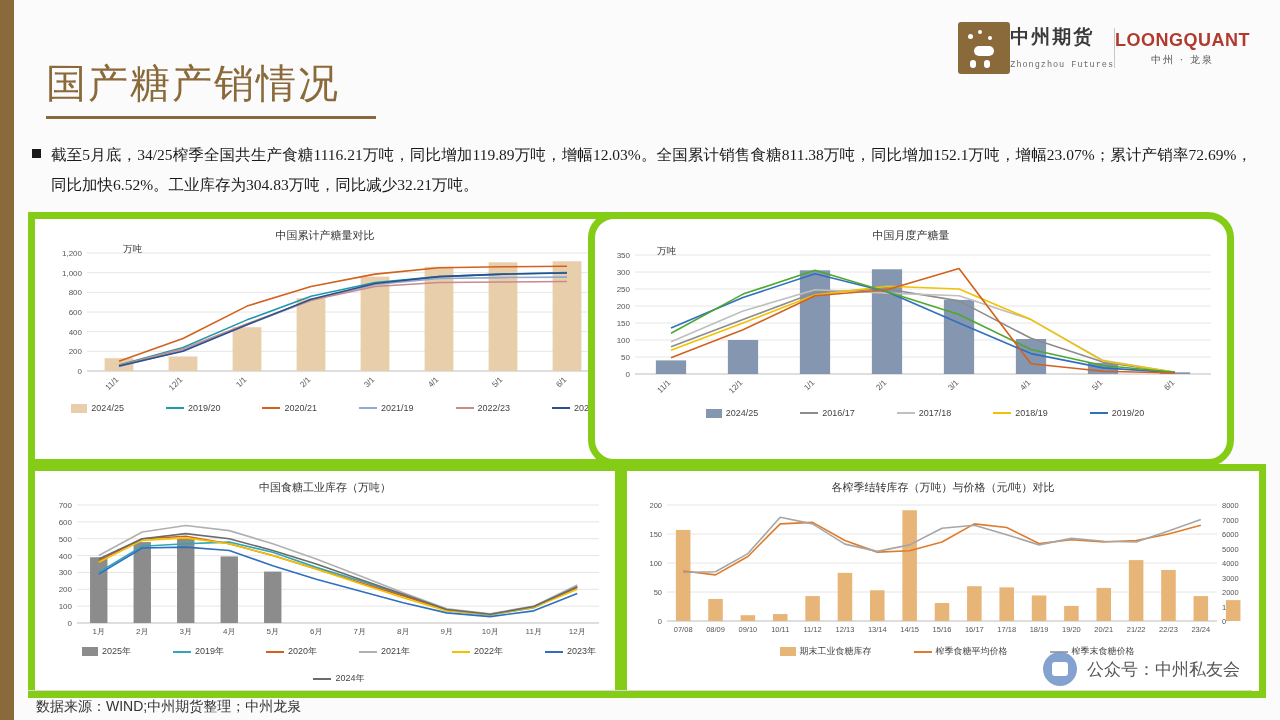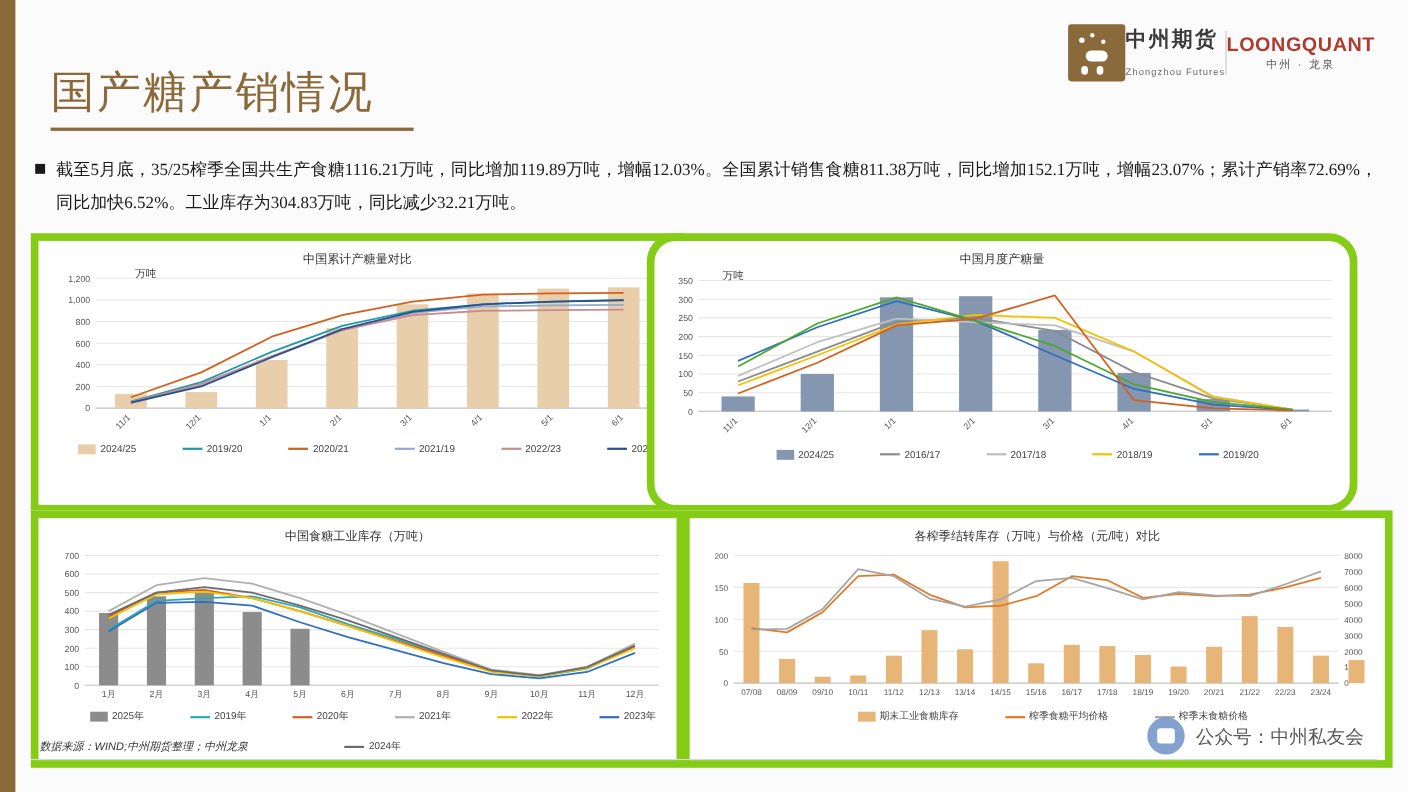--- a/index.html
+++ b/index.html
@@ -2,42 +2,42 @@
 <html><head>
 <meta charset="utf-8">
 <style>
   html,body{margin:0;padding:0;}
   body{width:1280px;height:720px;background:#fbfbfb;font-family:"Liberation Sans",sans-serif;position:relative;overflow:hidden;}
   .left-bar{position:absolute;left:0;top:0;width:14px;height:720px;background:#8a6a3a;}
   .logo-wrap{position:absolute;right:30px;top:22px;display:flex;align-items:center;}
   .logo-mark{width:52px;height:52px;background:#8a6a3a;border-radius:3px;position:relative;}
   .logo-mark .dot{position:absolute;background:#fff;border-radius:50%;}
   .logo-cn{font-size:19px;color:#3a3a3a;letter-spacing:2px;font-weight:bold;line-height:1.15;}
-  .logo-cn small{display:block;font-size:8.5px;letter-spacing:1px;color:#6a6a6a;font-weight:normal;margin-top:13px;}
+  .logo-cn small{display:block;font-size:8.5px;letter-spacing:1px;color:#6a6a6a;font-weight:normal;margin-top:13px;font-family:Liberation Mono, monospace;}
   .logo-div{width:1px;height:40px;background:#c8c8c8;}
   .logo-r{font-size:18px;color:#b03a2e;letter-spacing:0.5px;font-weight:bold;line-height:1.2;}
   .logo-r small{display:block;font-size:10px;color:#555;letter-spacing:2px;font-weight:normal;margin-top:3px;text-align:center;}
   .title{position:absolute;left:46px;top:56px;font-size:40px;color:#8a6a3a;font-family:"DejaVu Serif",serif;letter-spacing:2px;}
   .title-rule{position:absolute;left:46px;top:116px;width:330px;height:3px;background:#8a6a3a;}
   .bullet-block{position:absolute;left:32px;top:140px;width:1220px;display:flex;gap:10px;}
   .bullet-sq{width:9px;height:9px;background:#1a1a1a;margin-top:9px;flex:0 0 auto;}
   .bullet-text{font-size:15.5px;line-height:30px;color:#1a1a1a;font-family:"Liberation Serif",serif;text-align:justify;}
   .card{position:absolute;background:#fff;border:7px solid #84cc16;}
   #card1{left:28px;top:212px;width:580px;height:240px;}
   #card2{left:588px;top:212px;width:632px;height:240px;border-radius:26px;}
   #card3{left:28px;top:464px;width:580px;height:220px;}
   #card4{left:620px;top:464px;width:632px;height:220px;}
   .c-title{text-align:center;font-size:11px;color:#333;padding-top:9px;}
   .unit{position:absolute;font-size:9.5px;color:#333;}
   svg{display:block;}
   .legend{display:flex;flex-wrap:wrap;justify-content:center;gap:14px;font-size:9px;color:#444;padding:0 8px;}
   .legend .li{display:flex;align-items:center;gap:4px;padding-left:28px;}
   .sw{width:16px;height:9px;display:inline-block;}
   .swl{width:18px;height:2px;display:inline-block;}
-  .source{position:absolute;left:36px;top:672px;font-size:10px;color:#333;font-style:italic;}
+  .source{position:absolute;left:36px;top:698px;font-size:14px;color:#333;}
   .footer-line{position:absolute;left:28px;top:690px;width:1224px;height:1px;background:#d8d8d8;}
   .wm{position:absolute;right:40px;top:652px;display:flex;align-items:center;gap:10px;opacity:.85;}
   .wm-circle{width:34px;height:34px;border-radius:50%;background:#6f92c8;position:relative;}
   .wm-circle:after{content:"";position:absolute;left:9px;top:10px;width:16px;height:14px;background:#fff;border-radius:3px;}
   .wm-txt{font-size:17px;color:#3a3a3a;font-family:"DejaVu Serif",serif;}
 </style>
 </head>
 <body>
 
 <div class="left-bar"></div>
@@ -60,21 +60,21 @@
     <span>LOONGQUANT</span>
     <small>中州 · 龙泉</small>
   </div>
 </div>
 
 <div class="title">国产糖产销情况</div>
 <div class="title-rule"></div>
 
 <div class="bullet-block">
   <div class="bullet-sq"></div>
-  <div class="bullet-text">截至5月底，35/25榨季全国共生产食糖1116.21万吨，同比增加119.89万吨，增幅12.03%。全国累计销售食糖811.38万吨，同比增加152.1万吨，增幅23.07%；累计产销率72.69%，同比加快6.52%。工业库存为304.83万吨，同比减少32.21万吨。</div>
+  <div class="bullet-text">截至5月底，34/25榨季全国共生产食糖1116.21万吨，同比增加119.89万吨，增幅12.03%。全国累计销售食糖811.38万吨，同比增加152.1万吨，增幅23.07%；累计产销率72.69%，同比加快6.52%。工业库存为304.83万吨，同比减少32.21万吨。</div>
 </div>
 
 <div class="card" id="card1">
   <div class="c-title">中国累计产糖量对比</div>
   <div class="unit" style="left:88px;top:24px;">万吨</div>
   <svg id="svg1" width="580" height="160">
       <line x1="52" y1="128" x2="564" y2="128" stroke="#e6e6e6" stroke-width="1"></line>
       <text x="47" y="131" text-anchor="end" font-size="8" fill="#555">0</text>
       <line x1="52" y1="108.33333333333334" x2="564" y2="108.33333333333334" stroke="#e6e6e6" stroke-width="1"></line>
       <text x="47" y="111.33333333333334" text-anchor="end" font-size="8" fill="#555">200</text>

